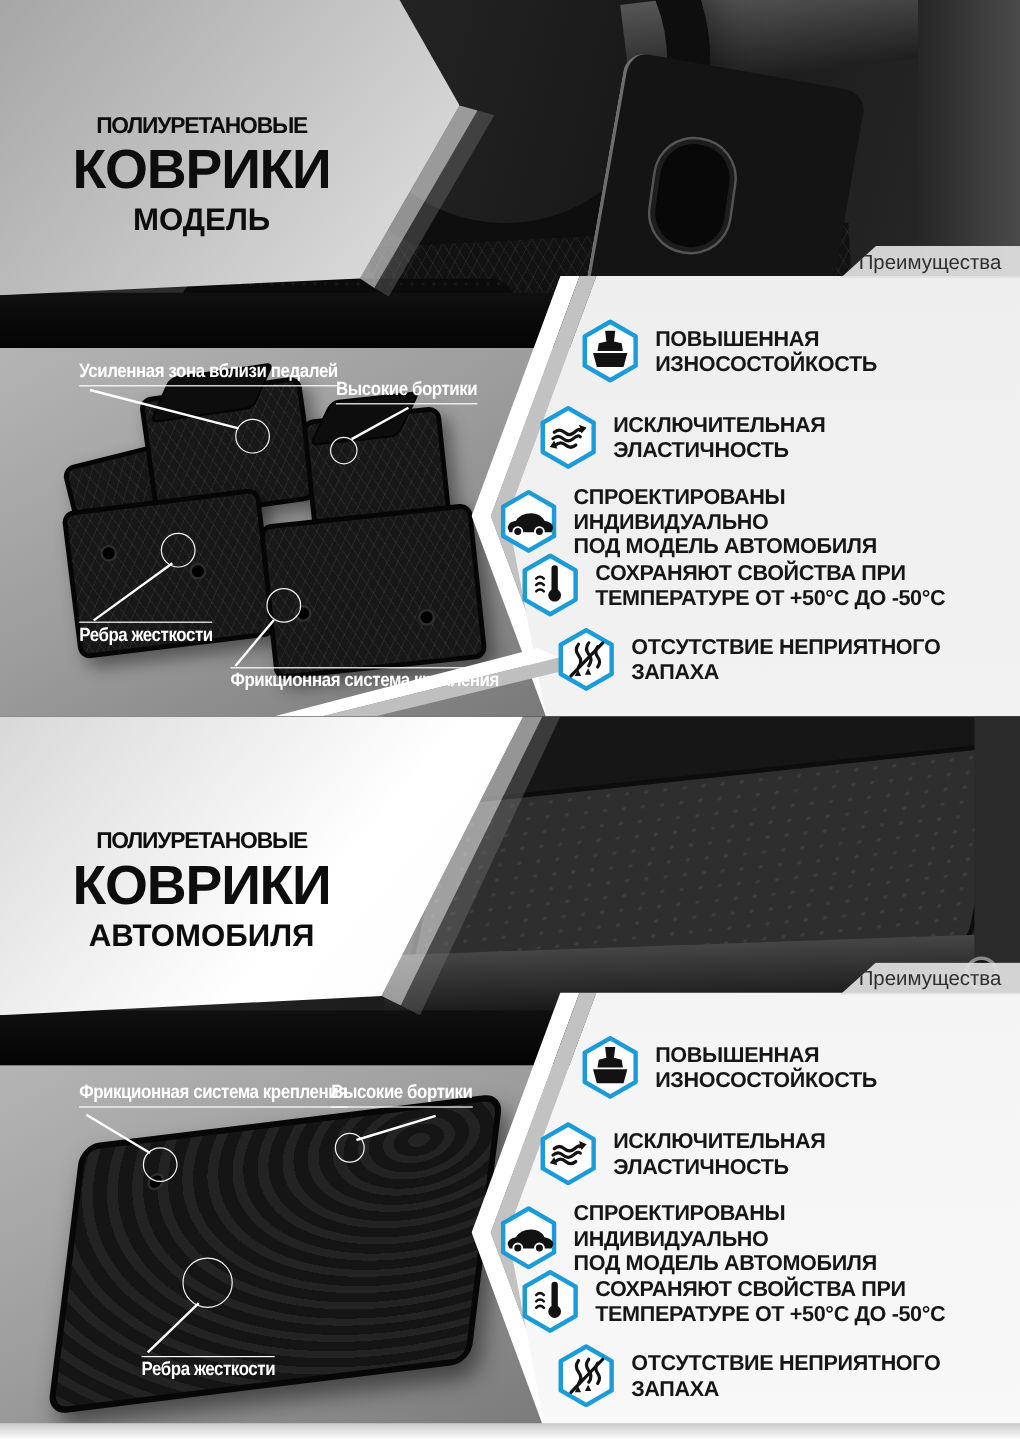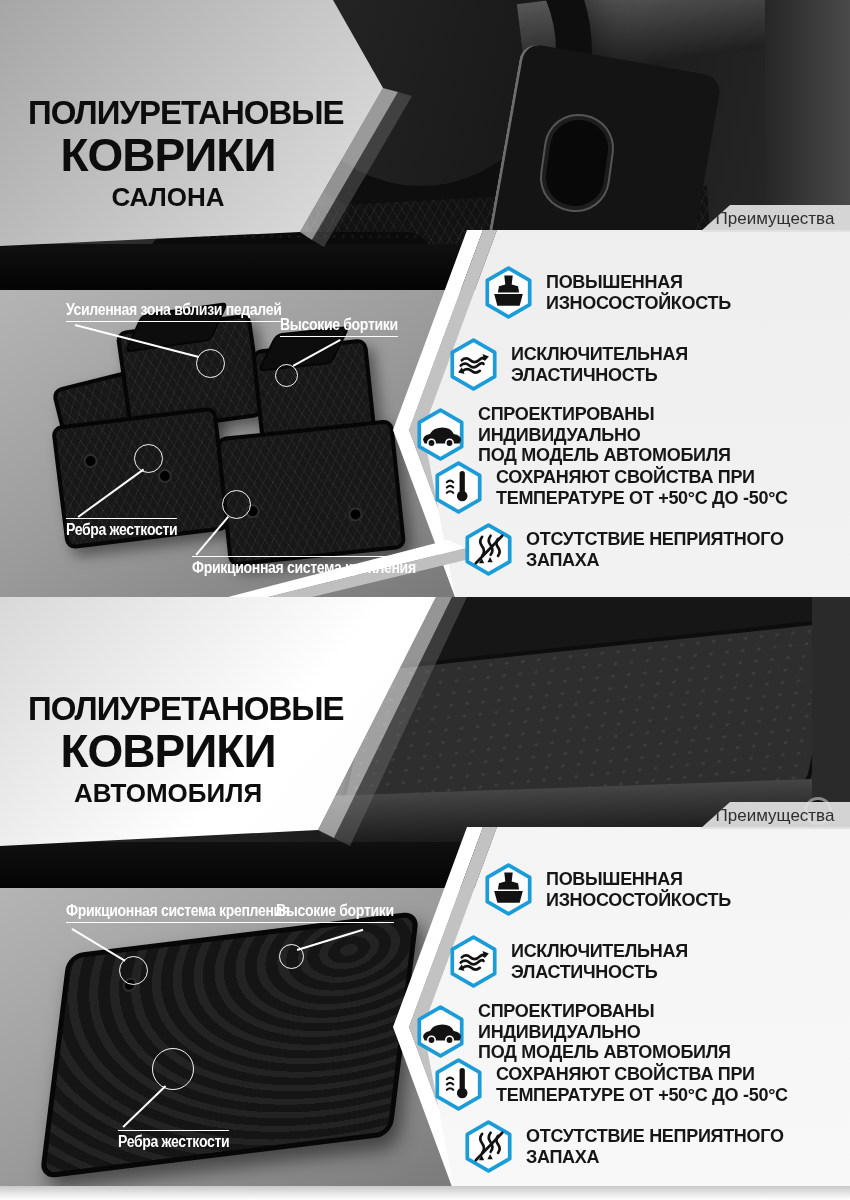--- a/index.html
+++ b/index.html
@@ -57,21 +57,21 @@
   .wedge1{clip-path:polygon(0 0,333px 0,383px 88px,300px 232px,0 246px);
           background:linear-gradient(130deg,#a6a6a6 0%,#ffffff 48%,#f2f2f2 100%);}
   .wedge1-s1{clip-path:polygon(383px 88px,398px 92px,312px 240px,300px 232px);background:rgba(255,255,255,.55);}
   .wedge1-s2{clip-path:polygon(398px 92px,412px 96px,324px 247px,312px 240px);background:rgba(120,120,120,.38);}
   .wedge2{clip-path:polygon(0 597px,436px 597px,318px 830px,0 846px);
           background:linear-gradient(130deg,#a6a6a6 0%,#ffffff 48%,#f2f2f2 100%);}
   .wedge2-s1{clip-path:polygon(436px 597px,452px 597px,334px 838px,318px 830px);background:rgba(255,255,255,.55);}
   .wedge2-s2{clip-path:polygon(452px 597px,467px 597px,350px 846px,334px 838px);background:rgba(120,120,120,.38);}
 
   .title{position:absolute;left:28px;width:280px;text-align:center;color:#0d0d0d;}
-  .t-line1{font-size:33px;font-weight:bold;letter-spacing:-1px;line-height:1.0;}
+  .t-line1{font-size:19px;font-weight:bold;letter-spacing:-1px;line-height:1.0;}
   .t-line2{font-size:46px;font-weight:bold;letter-spacing:-1px;line-height:1.0;margin-top:3px;}
   .t-line3{font-size:26px;font-weight:bold;letter-spacing:0;line-height:1.0;margin-top:6px;}
 
   
   .tab{position:absolute;left:700px;width:150px;height:27px;background:rgba(224,224,224,.93);
        clip-path:polygon(30px 0,100% 0,100% 100%,0 100%);color:#2e2e2e;font-size:17px;
        display:flex;align-items:center;padding-left:0;justify-content:center;}
 
   
   .adv{position:absolute;display:flex;align-items:center;gap:11px;width:390px;}
@@ -140,21 +140,21 @@
   <div class="layer panel1 fix1"></div>
   <div class="layer tr-white"></div>
   <div class="layer tr-gray"></div>
 
   <div class="layer wedge1"></div>
   <div class="layer wedge1-s1"></div>
   <div class="layer wedge1-s2"></div>
   <div class="title" style="top:96px;">
     <div class="t-line1">ПОЛИУРЕТАНОВЫЕ</div>
     <div class="t-line2">КОВРИКИ</div>
-    <div class="t-line3">САЛОНА</div>
+    <div class="t-line3">МОДЕЛЬ</div>
   </div>
 
   <div class="tab" style="top:205px;">
     <span>Преимущества</span>
   </div>
 
   <div class="callout cu" style="left:66px;top:301px;">Усиленная зона вблизи педалей</div>
   <div class="callout cu" style="left:280px;top:316px;">Высокие бортики</div>
   <div class="callout co" style="left:66px;top:518px;">Ребра жесткости</div>
   <div class="callout co" style="left:192px;top:556px;">Фрикционная система крепления</div>

